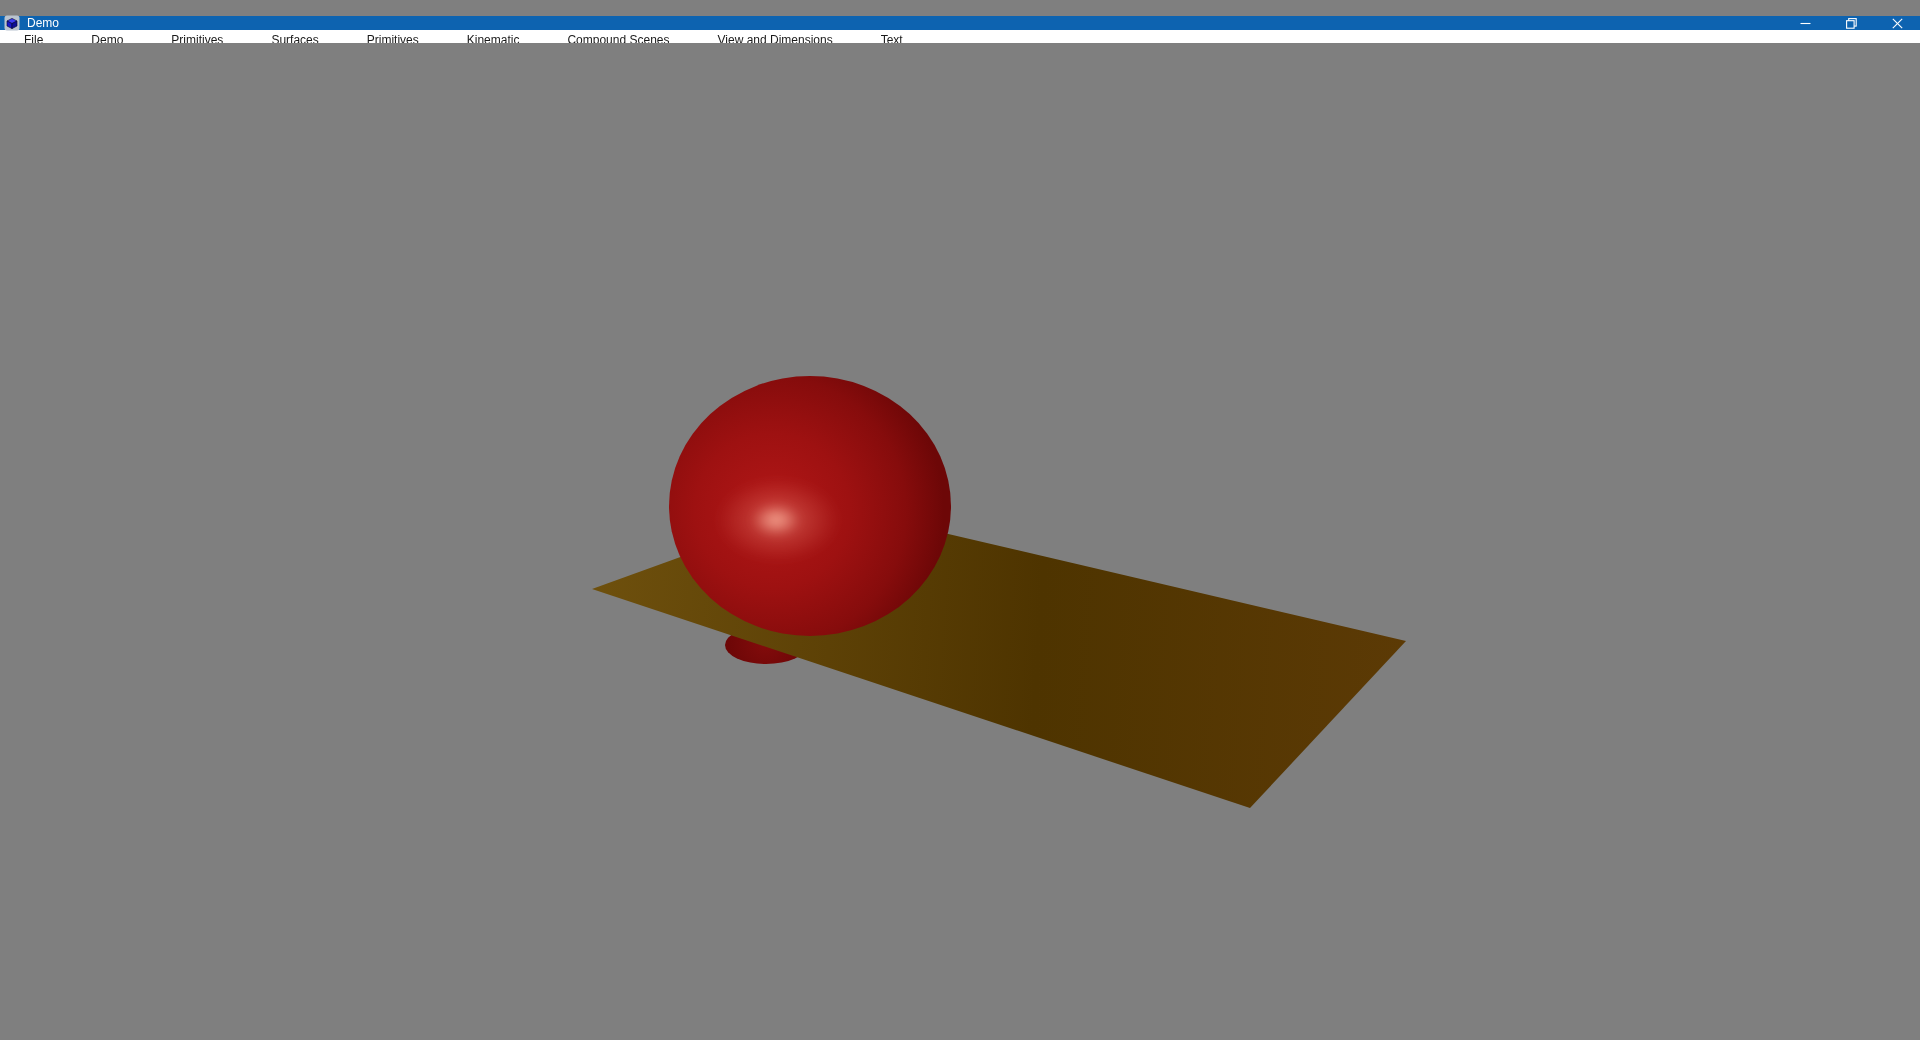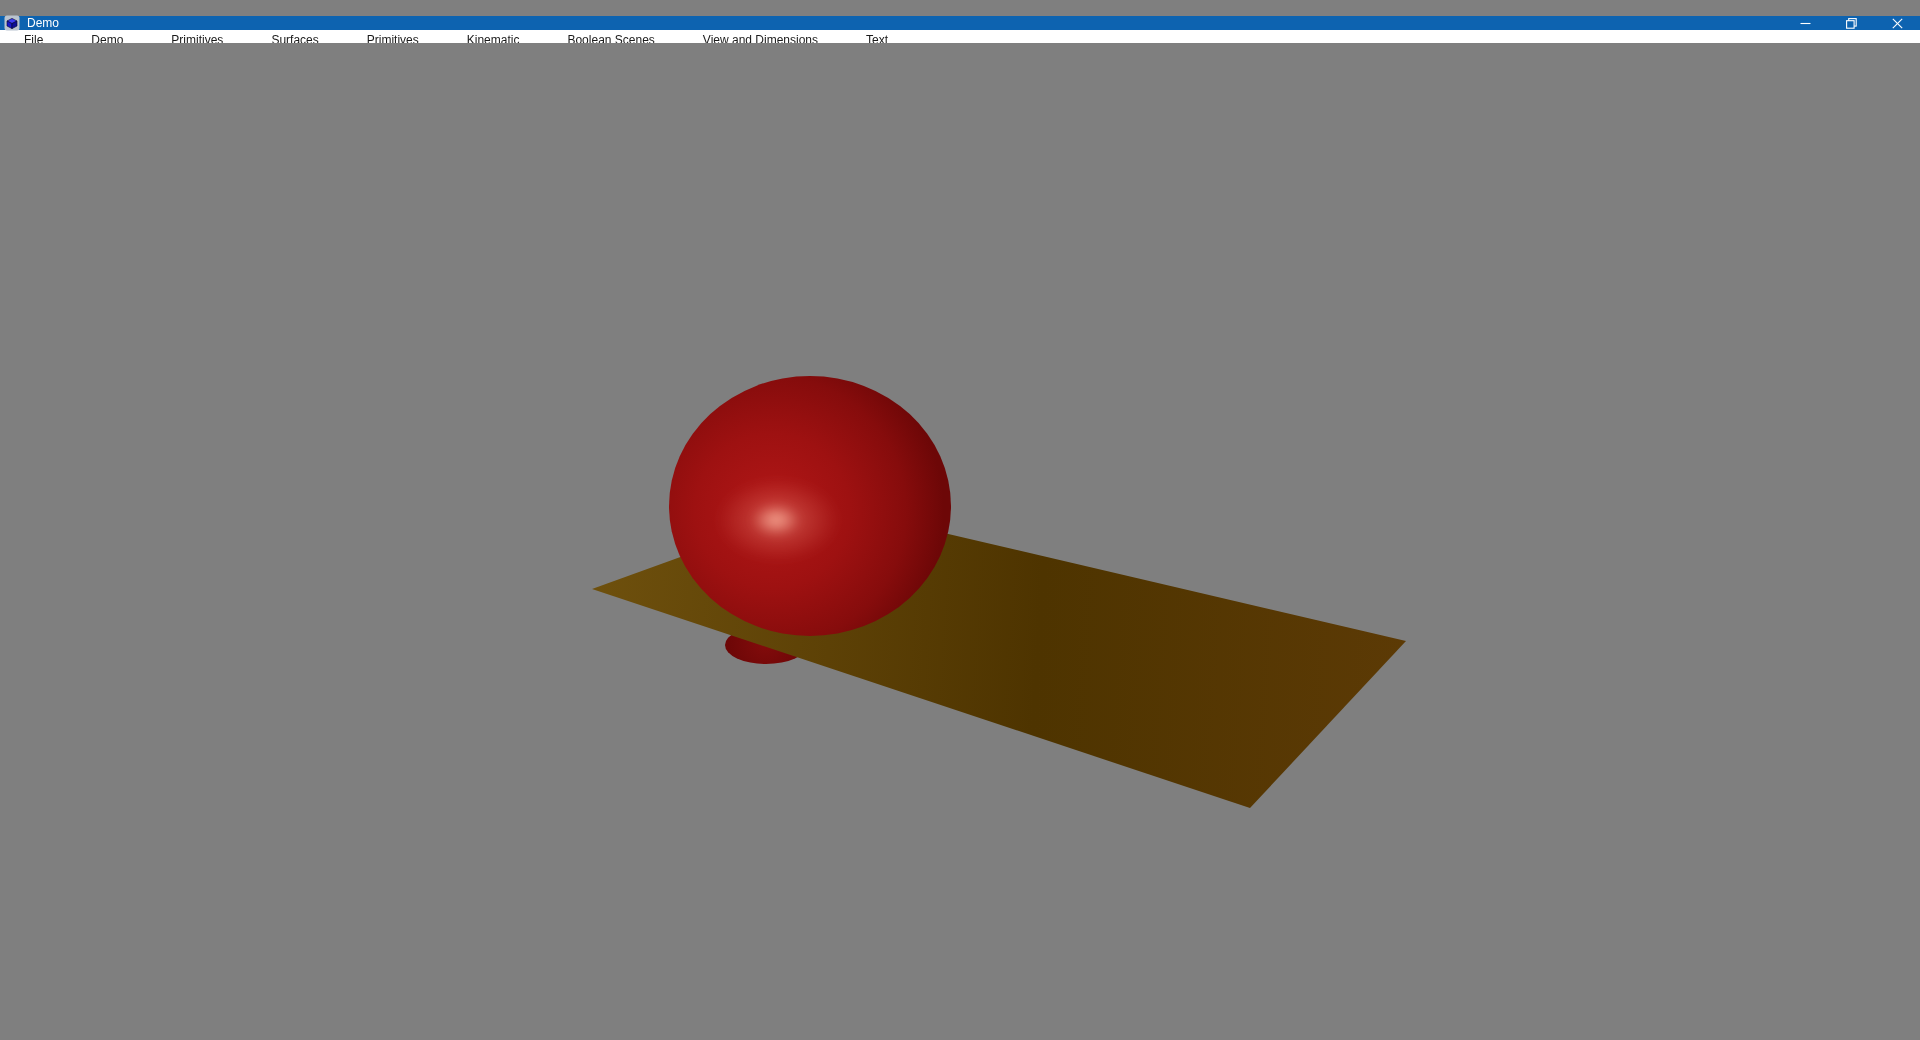--- a/index.html
+++ b/index.html
@@ -75,21 +75,21 @@
   </div>
 </div>
 
 <div class="menubar">
   <span class="menu-item">File</span>
   <span class="menu-item">Demo</span>
   <span class="menu-item">Primitives</span>
   <span class="menu-item">Surfaces</span>
   <span class="menu-item">Primitives</span>
   <span class="menu-item">Kinematic</span>
-  <span class="menu-item">Boolean Scenes</span>
+  <span class="menu-item">Compound Scenes</span>
   <span class="menu-item">View and Dimensions</span>
   <span class="menu-item">Text</span>
 </div>
 
 <div class="viewport">
   <svg viewBox="0 0 1920 997" preserveAspectRatio="none">
     <defs>
       <linearGradient id="planeGrad" gradientUnits="userSpaceOnUse" x1="592" y1="546" x2="1406" y2="598">
         <stop offset="0" stop-color="#6e500d"></stop>
         <stop offset="0.55" stop-color="#4e3400"></stop>

